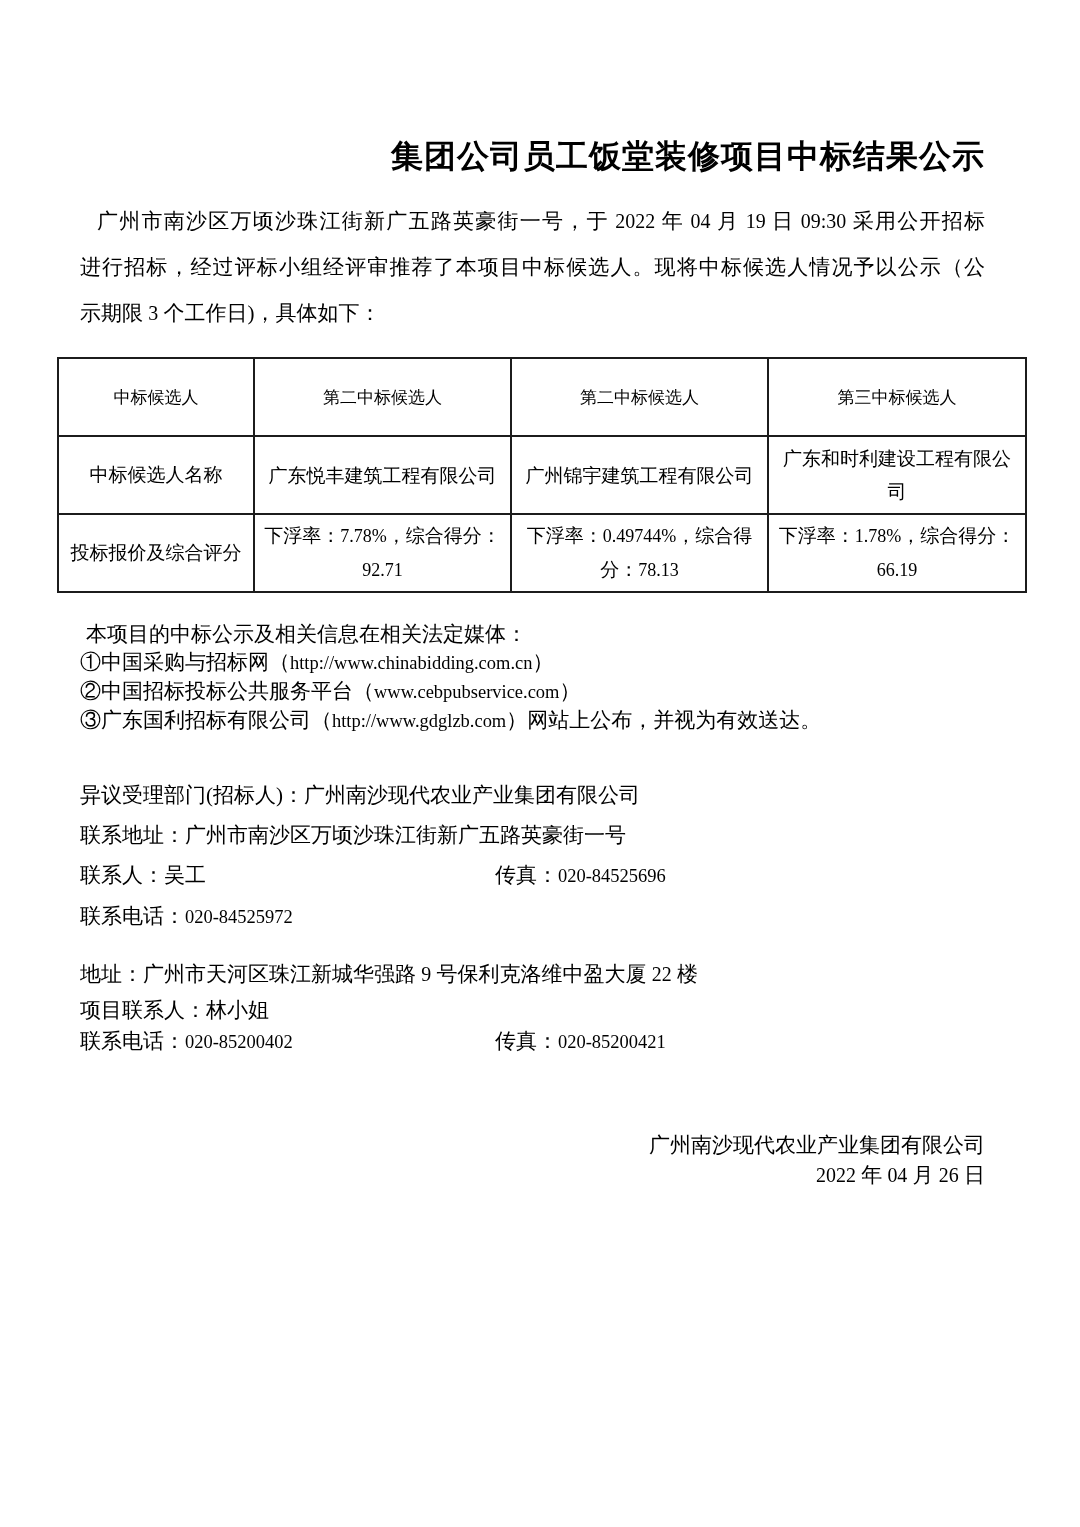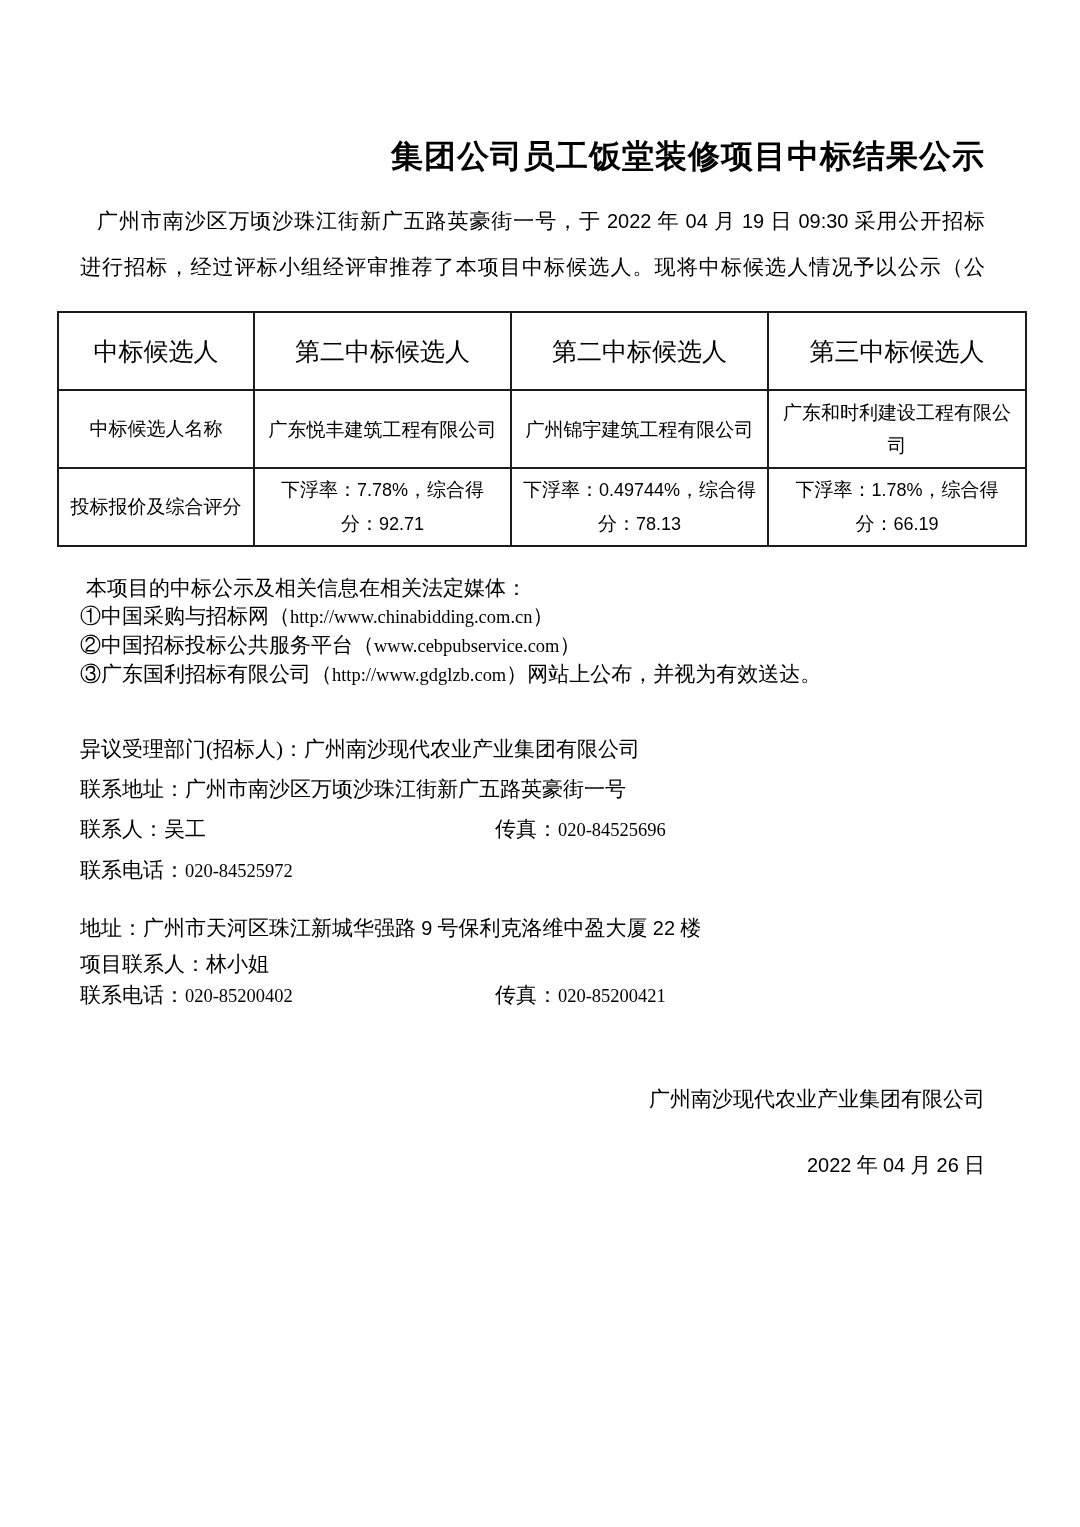--- a/index.html
+++ b/index.html
@@ -20,21 +20,21 @@
     font-weight:700;
     line-height:40px;
     letter-spacing:1px;
   }
   
   .intro{margin-top:22px;font-size:21px;}
   .intro .iline{line-height:46px;}
   .intro .jline{text-align:justify;text-align-last:justify;}
   .intro .first{text-indent:17px;}
   
-  .num{font-family:Liberation Sans, sans-serif;font-size:0.95em;}
+  .num{font-family:Liberation Serif, serif;font-size:0.95em;}
   
   .url,.tel{font-family:Liberation Serif, serif;font-size:0.88em;}
   
   table.bid{
     border-collapse:collapse;
     table-layout:fixed;
     width:968px;
     margin:21px 0 0 -23px;
   }
   table.bid col.c1{width:196px;}
@@ -42,48 +42,49 @@
   table.bid col.c3{width:257px;}
   table.bid col.c4{width:258px;}
   table.bid th,table.bid td{
     border:2px solid #1c1c1c;
     text-align:center;
     vertical-align:middle;
     font-weight:400;
     padding:2px 8px;
     height:72px;
   }
-  table.bid tr.hdr th{font-size:25px;}
+  table.bid tr.hdr th{font-size:17px;}
   table.bid tr.body th{font-size:19px;}
   table.bid tr.body td{font-size:19px;line-height:33px;}
   
   .media{margin-top:27px;font-size:21px;}
   .media .mline{line-height:28px;}
   .media .m-intro{text-indent:6px;}
   
   .objection{margin-top:40px;font-size:21px;}
   .objection .oline{line-height:40px;}
   .col-left{display:inline-block;width:415px;}
   .agency{margin-top:16px;font-size:21px;}
   .agency .wide{line-height:42px;}
   .agency .tight{line-height:31px;}
   
   .signature{margin-top:72px;text-align:right;font-size:21px;line-height:30px;}
-  .datestamp{margin-top:36px;text-align:right;font-size:21px;line-height:30px;}
+  .datestamp{text-align:right;font-size:21px;line-height:30px;}
 </style>
 </head>
 <body>
 
 <div class="page">
 
   <h1 class="title">集团公司员工饭堂装修项目中标结果公示</h1>
 
   <div class="intro">
     <div class="iline jline first"><span>广州市南沙区万顷沙珠江街新广五路英豪街一号，于 </span><span class="num">2022</span><span> 年 </span><span class="num">04</span><span> 月 </span><span class="num">19</span><span> 日 </span><span class="num">09:30</span><span> 采用公开招标</span></div>
     <div class="iline jline"><span>进行招标，经过评标小组经评审推荐了本项目中标候选人。现将中标候选人情况予以公示（公</span></div>
+    <div class="iline"><span>示期限 </span><span class="num">3</span><span> 个工作日)，具体如下：</span></div>
   </div>
 
   <table class="bid">
     <colgroup>
         <col class="c1">
         <col class="c2">
         <col class="c3">
         <col class="c4">
       </colgroup>
     <tbody>

